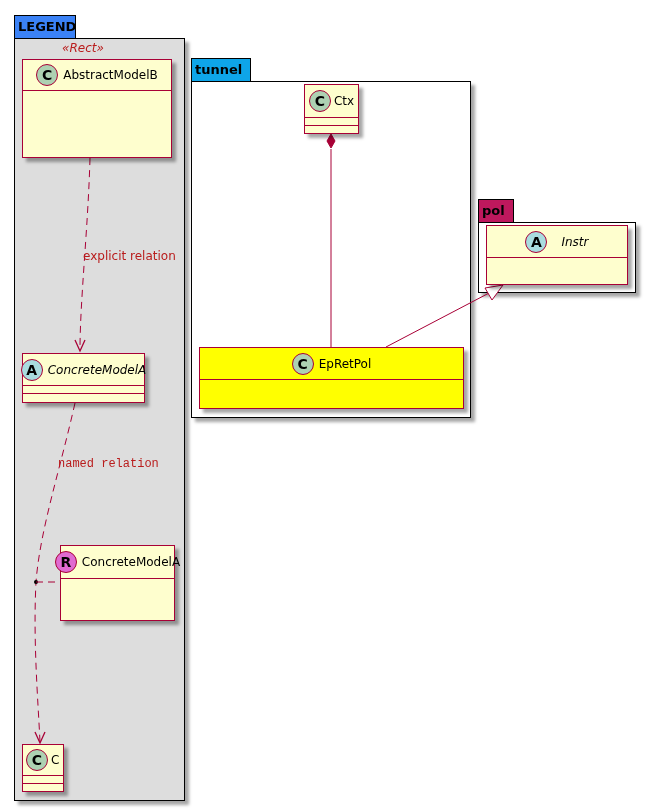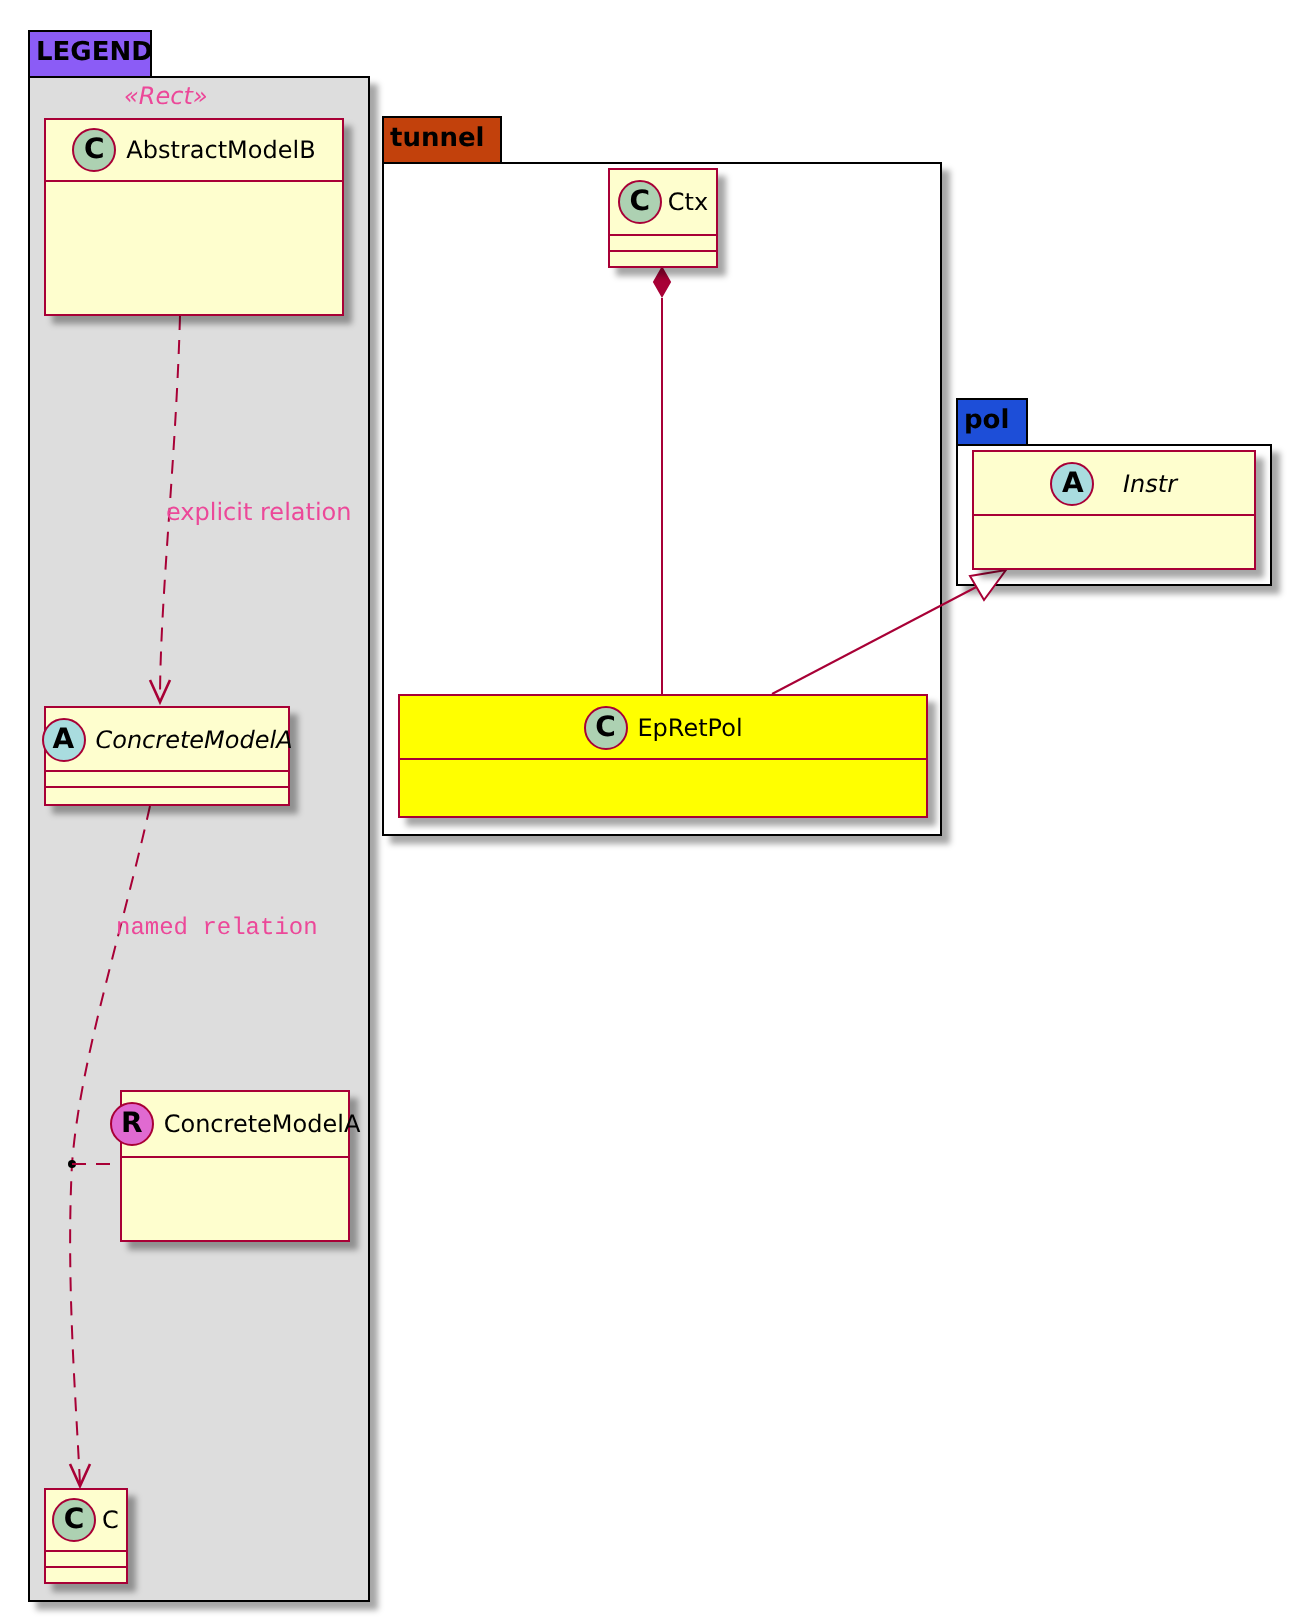--- a/index.html
+++ b/index.html
@@ -15,38 +15,38 @@
               border-bottom:1.5px solid #a80036; font-size:12px; color:#000; }
   .cls .sec { box-sizing:border-box; border-bottom:1.5px solid #a80036; font-size:10.5px;
               padding:3px 0 3px 6px; line-height:13px; color:#000; }
   .cls .sec:last-child { border-bottom:none; }
   .spot { width:22px; height:22px; border-radius:50%; border:1.2px solid #a80036; box-sizing:border-box;
           display:inline-flex; align-items:center; justify-content:center; font-weight:bold;
           font-size:14px; margin-right:5px; flex:none; }
   .vis { display:inline-block; width:11px; text-align:center; margin-right:4px; font-size:10px; }
   .row { white-space:nowrap; }
   .italic { font-style:italic; }
-  .lbl { position:absolute; font-size:12px; color:#ec4899; white-space:nowrap; }
+  .lbl { position:absolute; font-size:12px; color:#b91c1c; white-space:nowrap; }
   svg.lines { position:absolute; left:0; top:0; }
 </style>
 </head>
 <body>
 
-<div class="pkg-tab" style="left:14px;top:15px;width:62px;height:24px;background:#8b5cf6;">
+<div class="pkg-tab" style="left:14px;top:15px;width:62px;height:24px;background:#3b82f6;">
   <span>LEGEND</span>
 </div>
 <div class="pkg-body" style="left:14px;top:38px;width:171px;height:763px;background:#dddddd;"></div>
 <div class="lbl italic" style="left:62px;top:41px;font-size:12px;">«Rect»</div>
 
-<div class="pkg-tab" style="left:191px;top:58px;width:60px;height:24px;background:#c2410c;">
+<div class="pkg-tab" style="left:191px;top:58px;width:60px;height:24px;background:#0ea5e9;">
   <span>tunnel</span>
 </div>
 <div class="pkg-body" style="left:191px;top:81px;width:280px;height:337px;background:#fff;"></div>
 
-<div class="pkg-tab" style="left:478px;top:199px;width:36px;height:24px;background:#1d4ed8;">
+<div class="pkg-tab" style="left:478px;top:199px;width:36px;height:24px;background:#be185d;">
   <span>pol</span>
 </div>
 <div class="pkg-body" style="left:478px;top:222px;width:158px;height:71px;background:#fff;"></div>
 
 <svg class="lines" width="656" height="811">
 
   <path d="M90,158 C88,230 80,300 80,350" fill="none" stroke="#a80036" stroke-width="1" stroke-dasharray="7,5"></path>
   <path d="M75,340 L80,351 L85,340" fill="none" stroke="#a80036" stroke-width="1.3"></path>
 
   <path d="M75,403 C60,470 40,530 36,582 C33,640 38,700 40,742" fill="none" stroke="#a80036" stroke-width="1" stroke-dasharray="7,5"></path>

